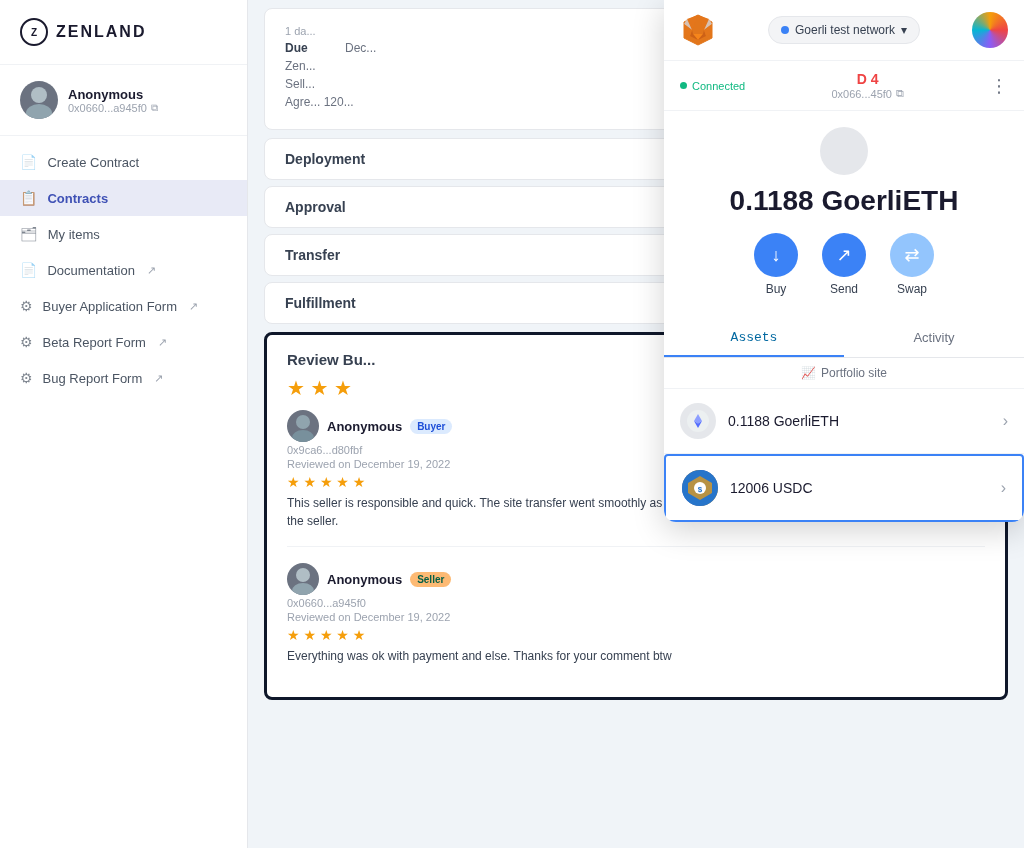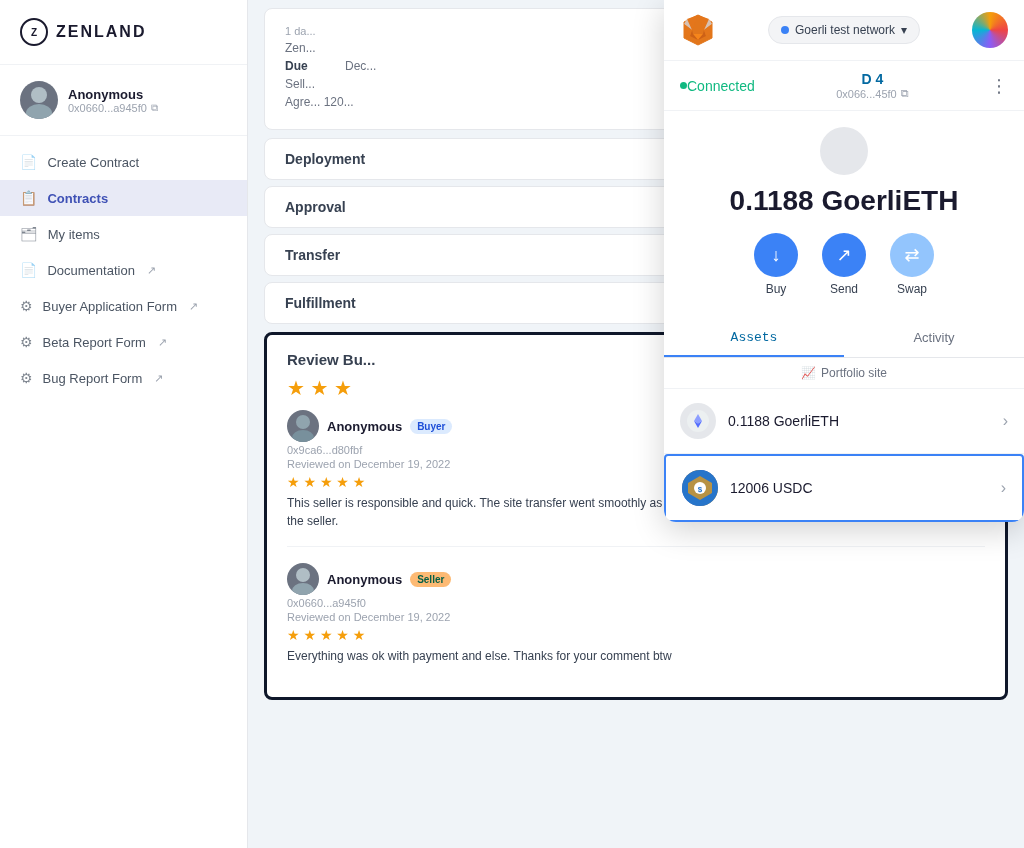--- a/index.html
+++ b/index.html
@@ -174,23 +174,23 @@
       background: conic-gradient(#f59e0b, #ef4444, #8b5cf6, #06b6d4, #f59e0b);
     }
 
     .mm-account-bar {
       padding: 10px 16px;
       display: flex;
       align-items: center;
       justify-content: space-between;
       border-bottom: 1px solid #f0f2f5;
     }
-    .mm-connected { display: flex; align-items: center; font-size: 14px; color: #10b981; }
+    .mm-connected { display: flex; align-items: center; gap: 5px; font-size: 11px; color: #10b981; }
     .mm-connected-dot { width: 7px; height: 7px; border-radius: 50%; background: #10b981; }
-    .mm-account-name { font-size: 14px; font-weight: 700; color: #0369a1; text-align: center; }
+    .mm-account-name { font-size: 14px; font-weight: 700; color: #ef4444; text-align: center; }
     .mm-account-addr { font-size: 11px; color: #9ca3af; text-align: center; display: flex; align-items: center; gap: 4px; justify-content: center; }
     .mm-account-center { display: flex; flex-direction: column; align-items: center; }
     .mm-more { font-size: 18px; color: #6b7280; cursor: pointer; }
 
     .mm-balance-section {
       display: flex;
       flex-direction: column;
       align-items: center;
       padding: 16px;
       background: #fff;
@@ -352,25 +352,25 @@
   </nav>
 </div>
 
 <div class="main-content">
 
   <div class="contract-info-card" style="margin-top:8px;">
     <div class="info-row">
       <span style="font-size:11px;color:#9ca3af;">1 da...</span>
     </div>
     <div class="info-row">
-      <span>Zen...</span>
-    </div>
-    <div class="info-row">
       <span class="info-label">Due</span>
       <span>Dec...</span>
+    </div>
+    <div class="info-row">
+      <span>Zen...</span>
     </div>
     <div class="info-row">
       <span>Sell...</span>
     </div>
     <div class="info-row">
       <span>Agre... 120...</span>
     </div>
   </div>
 
   <div class="steps-container">

